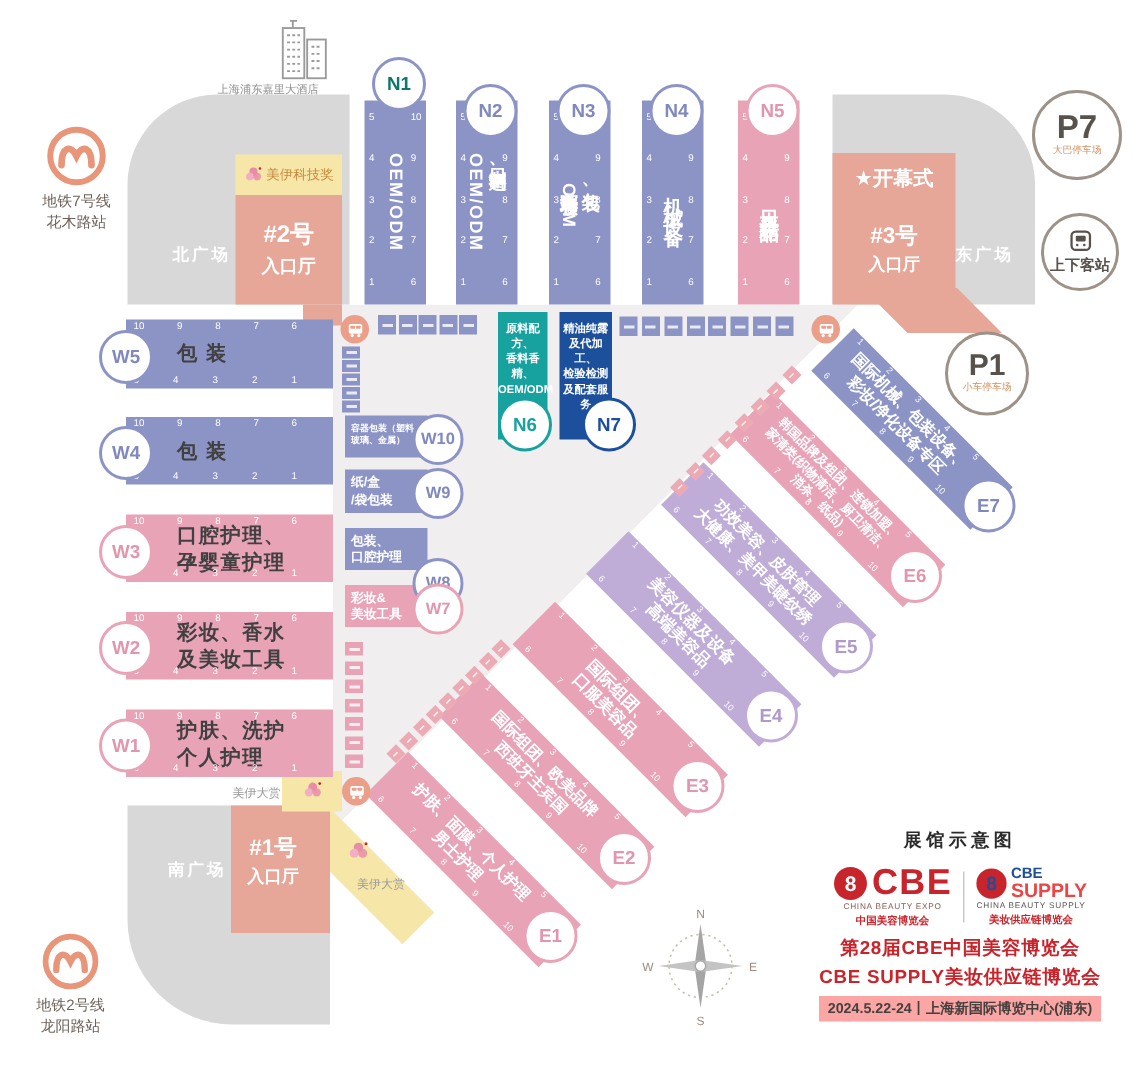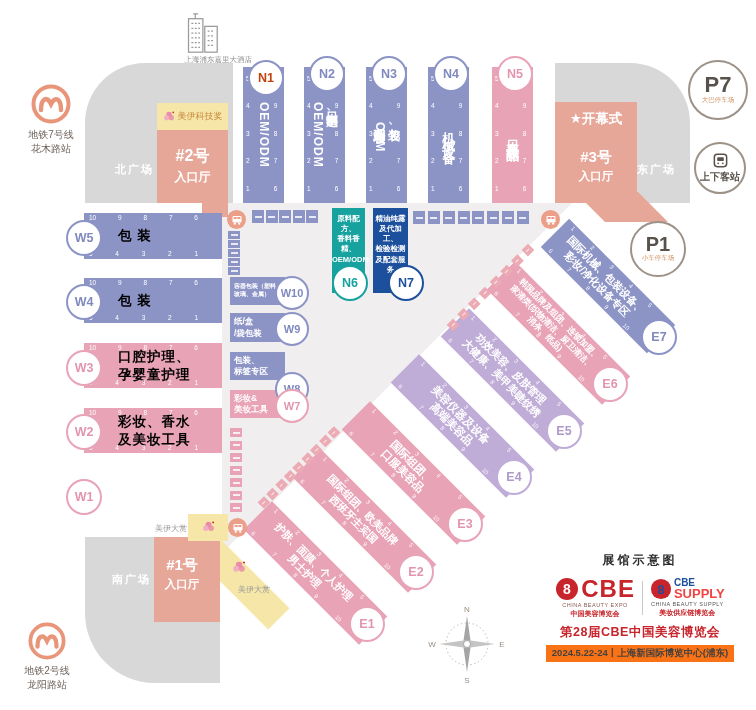--- a/index.html
+++ b/index.html
@@ -12,21 +12,21 @@
   .salmon{background:#E6A698}
   .yellow{background:#F6E7A9}
   .plabel{position:absolute;color:#fff;font-weight:bold;font-size:11px;letter-spacing:2px;z-index:3}
   .entr-label{position:absolute;color:#fff;text-align:center;font-weight:bold;z-index:3}
   
   .nbar{position:absolute;top:67px;width:41px;height:136px;display:flex;z-index:2}
   .ntxt{margin:auto;writing-mode:vertical-rl;color:#fff;font-weight:bold;font-size:13px;
         letter-spacing:3px;line-height:1.2}
   .ntxt span{display:block}
   .wbar{position:absolute;left:84px;width:138px;display:flex;align-items:center;z-index:2}
-  .wtxt{color:#000000;font-weight:bold;font-size:13.5px;line-height:1.3;padding-left:34px;letter-spacing:1px}
+  .wtxt{color:#404040;font-weight:bold;font-size:13.5px;line-height:1.3;padding-left:34px;letter-spacing:1px}
   .wtxt span{display:block}
   .abox{position:absolute;left:230px;width:55px;display:flex;align-items:center;z-index:2}
   .atxt{color:#fff;font-weight:bold;line-height:1.3;padding-left:4px;font-size:8.5px}
   .atxt span{display:block}
   .vbox{position:absolute;top:208px;height:85px;z-index:2}
   .vtxt{padding-top:6px;color:#fff;font-weight:bold;font-size:7.5px;line-height:1.35;text-align:center}
   .vtxt span{display:block}
   .ebar{position:absolute;height:40px;transform:rotate(45deg);display:flex;z-index:2}
   .etxt{margin:auto;text-align:center;color:#fff;font-weight:bold;line-height:1.22;padding-right:18px}
   .etxt span{display:block}
@@ -71,21 +71,21 @@
   .lrow{display:flex;align-items:center;gap:2px}
   .cbe-big{font-size:24px;font-weight:bold;color:#C8242B;line-height:.9;letter-spacing:1px}
   .sup-col{display:flex;flex-direction:column;line-height:.95;text-align:left}
   .sup1{font-size:10px;font-weight:bold;color:#1F4E9C}
   .sup2{font-size:13px;font-weight:bold;color:#ef4444}
   .sub-en{font-size:5.5px;color:#8A5A50;letter-spacing:.5px;margin-top:1px}
   .sub-cn{font-size:7px;color:#C8242B;font-weight:bold;margin-top:1px}
   .sub-en2{font-size:5.5px;color:#555;letter-spacing:.5px;margin-top:1px}
   .vdivider{width:1px;height:34px;background:#C9C9C9}
   .event-line{font-size:12.5px;font-weight:bold;color:#C8242B;margin-top:5px;letter-spacing:.5px}
-  .event-box{display:inline-block;background:#f97316;color:#44403E;font-size:9.5px;
+  .event-box{display:inline-block;background:#fca5a5;color:#44403E;font-size:9.5px;
      font-weight:bold;padding:2px 6px;margin-top:4px}
 </style>
 </head>
 <body>
 
 <div id="map">
 
   <div class="tri"></div>
 
   <div class="plaza" style="left:85px;top:63px;width:148px;height:140px;border-radius:60px 0 0 0"></div>
@@ -235,21 +235,21 @@
         <i>10</i>
         <i>9</i>
         <i>8</i>
         <i>7</i>
         <i>6</i>
       </div>
     <div class="ntxt" style="letter-spacing:2px">
         <span>日本美妆精品</span>
       </div>
   </div>
-  <div class="hc" style="left:248px;top:60px;width:32px;height:32px;border-color:#8C94C6;color:#c2410c">
+  <div class="hc" style="left:248px;top:38px;width:32px;height:32px;border-color:#8C94C6;color:#0f766e">
       <span>N1</span>
     </div>
   <div class="hc" style="left:309px;top:56px;width:32px;height:32px;border-color:#8C94C6;color:#8089BE">
       <span>N2</span>
     </div>
   <div class="hc" style="left:371px;top:56px;width:32px;height:32px;border-color:#8C94C6;color:#8089BE">
       <span>N3</span>
     </div>
   <div class="hc" style="left:433px;top:56px;width:32px;height:32px;border-color:#8C94C6;color:#8089BE">
       <span>N4</span>
@@ -327,20 +327,40 @@
     <div class="ticks-h b">
         <i>5</i>
         <i>4</i>
         <i>3</i>
         <i>2</i>
         <i>1</i>
       </div>
     <div class="wtxt">
         <span>彩妆、香水</span>
         <span>及美妆工具</span>
+      </div>
+  </div>
+  <div class="wbar" style="top:473px;height:45px;background:#E8A3B7">
+    <div class="ticks-h t">
+        <i>10</i>
+        <i>9</i>
+        <i>8</i>
+        <i>7</i>
+        <i>6</i>
+      </div>
+    <div class="ticks-h b">
+        <i>5</i>
+        <i>4</i>
+        <i>3</i>
+        <i>2</i>
+        <i>1</i>
+      </div>
+    <div class="wtxt">
+        <span>护肤、洗护</span>
+        <span>个人护理</span>
       </div>
   </div>
   <div class="hc" style="left:66px;top:220px;width:32px;height:32px;border-color:#8C94C6;color:#8089BE">
       <span>W5</span>
     </div>
   <div class="hc" style="left:66px;top:284px;width:32px;height:32px;border-color:#8C94C6;color:#8089BE">
       <span>W4</span>
     </div>
   <div class="hc" style="left:66px;top:350px;width:32px;height:32px;border-color:#E8A3B7;color:#E295AC">
       <span>W3</span>
@@ -360,21 +380,21 @@
   </div>
   <div class="abox" style="top:313px;height:29px;background:#8C94C6">
     <div class="atxt">
         <span>纸/盒</span>
         <span>/袋包装</span>
       </div>
   </div>
   <div class="abox" style="top:352px;height:28px;background:#8C94C6">
     <div class="atxt">
         <span>包装、</span>
-        <span>标签专区</span>
+        <span>口腔护理</span>
       </div>
   </div>
   <div class="abox" style="top:390px;height:28px;background:#E8A3B7">
     <div class="atxt">
         <span>彩妆&amp;</span>
         <span>美妆工具</span>
       </div>
   </div>
   <div class="hc" style="left:275px;top:276px;width:30px;height:30px;border-color:#8C94C6;color:#8089BE;font-size:11px">
       <span>W10</span>
@@ -694,21 +714,21 @@
 
   <svg style="position:absolute;left:176px;top:12px;z-index:4" width="48" height="44" viewBox="0 0 50 46">
     <g fill="none" stroke="#9A9A9A" stroke-width="1.3">
       <rect x="13" y="7" width="15" height="35"></rect>
       <path d="M20 7 V2 M18 2 H23"></path>
       <rect x="30" y="15" width="13" height="27"></rect>
       <path d="M16 12 h9 M16 17 h9 M16 22 h9 M16 27 h9 M16 32 h9 M16 37 h9" stroke-dasharray="2 1.6"></path>
       <path d="M33 20 h7 M33 25 h7 M33 30 h7 M33 35 h7" stroke-dasharray="2 1.6"></path>
     </g>
   </svg>
-  <div style="position:absolute;left:166px;top:55px;width:86px;text-align:right;font-size:7.5px;color:#8F8F8F;z-index:4">上海浦东嘉里大酒店</div>
+  <div style="position:absolute;left:145px;top:55px;width:86px;text-align:left;font-size:7.5px;color:#8F8F8F;z-index:4">上海浦东嘉里大酒店</div>
 
   <svg style="position:absolute;left:427px;top:604px;z-index:4" width="80" height="80" viewBox="0 0 80 80">
     <circle cx="40" cy="40" r="21" fill="none" stroke="#C7BBAE" stroke-width="1" stroke-dasharray="1.5 2.5"></circle>
     <polygon points="40,12 44,40 40,68 36,40" fill="#A5A5A5"></polygon>
     <polygon points="12,40 40,36 68,40 40,44" fill="#C4C4C4"></polygon>
     <circle cx="40" cy="40" r="3.5" fill="#fff" stroke="#A5A5A5" stroke-width="1"></circle>
     <text x="40" y="8" text-anchor="middle" font-size="8" fill="#9A8D83">N</text>
     <text x="75" y="43" text-anchor="middle" font-size="8" fill="#9A8D83">E</text>
     <text x="40" y="79" text-anchor="middle" font-size="8" fill="#9A8D83">S</text>
     <text x="5" y="43" text-anchor="middle" font-size="8" fill="#9A8D83">W</text>
@@ -738,16 +758,17 @@
           <span class="sup-col">
               <span class="sup1">CBE</span>
               <span class="sup2">SUPPLY</span>
             </span>
         </div>
         <div class="sub-en2">CHINA BEAUTY SUPPLY</div>
         <div class="sub-cn">美妆供应链博览会</div>
       </div>
     </div>
     <div class="event-line">第28届CBE中国美容博览会</div>
+    <div class="event-line" style="margin-top:2px">CBE SUPPLY美妆供应链博览会</div>
     <div class="event-box">2024.5.22-24丨上海新国际博览中心(浦东)</div>
   </div>
 
 </div>
 
 </body></html>

